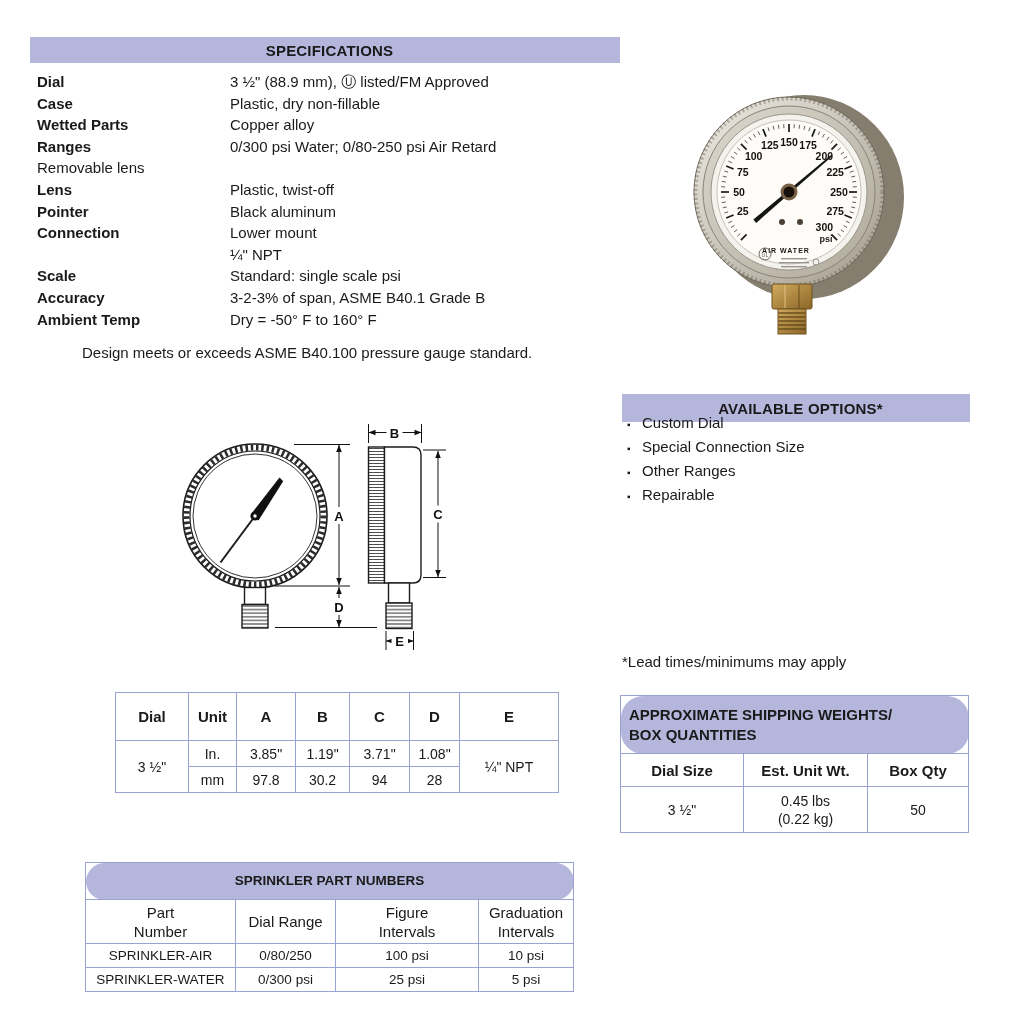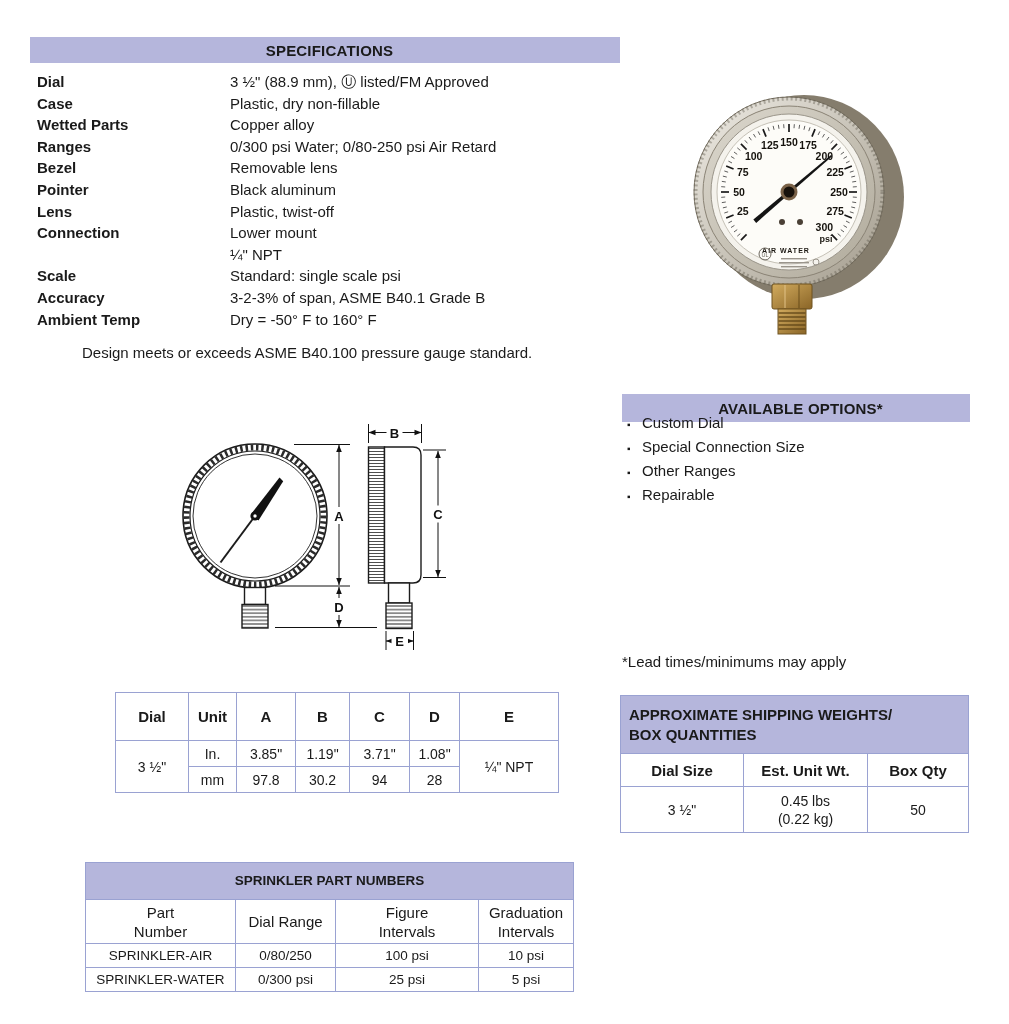--- a/index.html
+++ b/index.html
@@ -29,21 +29,21 @@
   .options-list li{line-height:22px;display:flex;align-items:baseline;}
   .bullet{width:15px;font-size:10px;flex-shrink:0;}
   .lead-note{position:absolute;left:622px;top:653px;font-size:15px;}
 
   table.tbl{border-collapse:collapse;table-layout:fixed;}
   .tbl th,.tbl td{
     border:1px solid #9aa2d2;text-align:center;padding:1px 3px;
     box-sizing:border-box;vertical-align:middle;
   }
   .title-cell{background:#b5b6dc;font-weight:bold;font-size:15px;
-    white-space:pre-line;line-height:20px;}
+    white-space:pre-line;line-height:20px;border-radius:22px;}
   .pre{white-space:pre-line;line-height:18px;}
 
   .dim-table{position:absolute;left:115px;top:692px;width:443px;font-size:14px;}
   .dim-table th{height:48px;font-size:15px;}
   .dim-table td{height:26px;}
 
   .ship-table{position:absolute;left:620px;top:695px;width:348px;font-size:14px;}
   .ship-table .title-cell{text-align:left;padding:8px 8px;height:58px;}
   .ship-table th{height:33px;font-size:15px;}
   .ship-table td{height:46px;}
@@ -72,30 +72,29 @@
     </div>
   <div class="spec-row">
       <span class="spec-label">Wetted Parts</span>
       <span>Copper alloy</span>
     </div>
   <div class="spec-row">
       <span class="spec-label">Ranges</span>
       <span>0/300 psi Water; 0/80-250 psi Air Retard</span>
     </div>
   <div class="spec-row">
-      <span class="spec-label">Bezel</span>
       <span>Removable lens</span>
+    </div>
+  <div class="spec-row">
+      <span class="spec-label">Lens</span>
+      <span>Plastic, twist-off</span>
     </div>
   <div class="spec-row">
       <span class="spec-label">Pointer</span>
       <span>Black aluminum</span>
-    </div>
-  <div class="spec-row">
-      <span class="spec-label">Lens</span>
-      <span>Plastic, twist-off</span>
     </div>
   <div class="spec-row">
       <span class="spec-label">Connection</span>
       <span>Lower mount</span>
     </div>
   <div class="spec-row">
       <span class="spec-label"></span>
       <span>¼" NPT</span>
     </div>
   <div class="spec-row">

